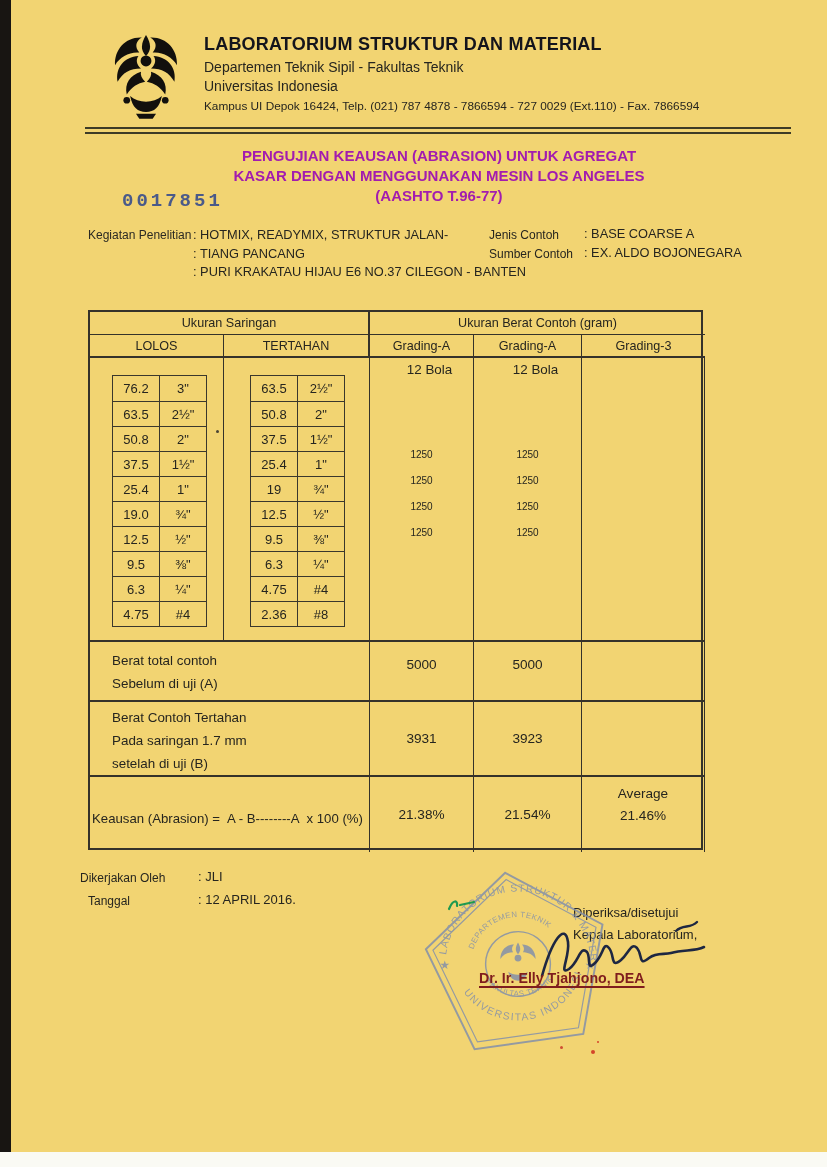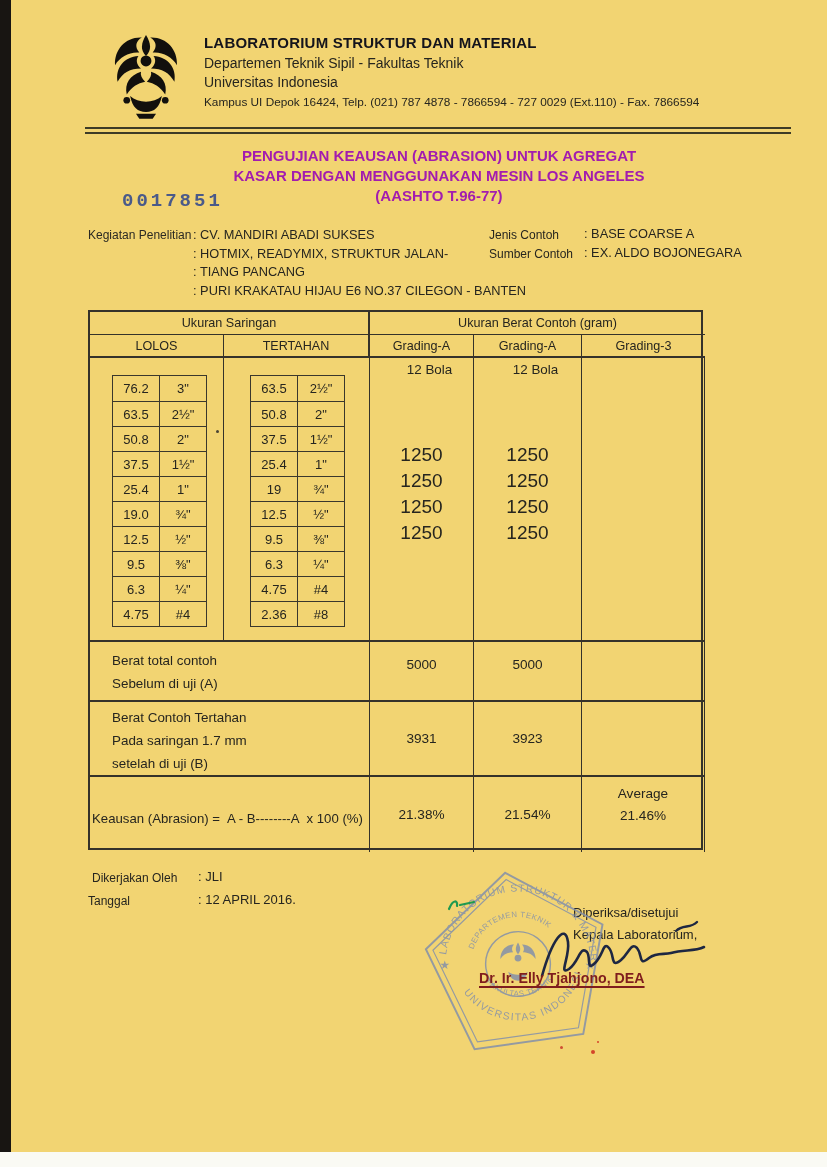--- a/index.html
+++ b/index.html
@@ -8,21 +8,21 @@
     background:#f2d472;overflow:hidden;
     font-family:"Liberation Sans","DejaVu Sans",sans-serif;
     color:#26251f;
   }
   .scan-left{position:absolute;left:0;top:0;width:11px;height:1153px;background:#181512;}
   .scan-bottom{position:absolute;left:0;bottom:0;width:827px;height:15px;background:#fafaf4;}
 
   
   .logo{position:absolute;left:104px;top:30px;width:84px;height:92px;}
   .hgroup{position:absolute;left:204px;top:34px;width:600px;}
-  .h-line1{font-size:15px;font-weight:bold;color:#14141c;letter-spacing:.2px;}
+  .h-line1{font-size:18px;font-weight:bold;color:#14141c;letter-spacing:.2px;}
   .h-line2{font-size:14px;margin-top:4px;}
   .h-line3{font-size:14px;margin-top:3px;}
   .h-line4{font-size:11.8px;margin-top:5px;}
   .double-rule{position:absolute;left:85px;top:127px;width:706px;height:3px;
     border-top:2.4px solid #3e3b26;border-bottom:2.4px solid #3e3b26;}
 
   
   .doc-title{position:absolute;left:88px;top:146px;width:702px;text-align:center;
     font-weight:bold;font-size:15px;color:#a21caf;line-height:20px;}
   .stamp-number{position:absolute;left:122px;top:190px;
@@ -45,21 +45,21 @@
   .cell{border-right:1.4px solid #35322a;border-bottom:1.4px solid #35322a;
     display:flex;align-items:center;justify-content:center;}
   .noR{border-right:none;}
   .thickB{border-bottom-width:2.2px;}
   .thickR{border-right-width:2.2px;}
   .span2{grid-column:span 2;}
   .span3{grid-column:span 3;}
   .bodycell{position:relative;border-right:1.4px solid #35322a;border-bottom:2.2px solid #35322a;}
   .bola{position:absolute;top:4px;left:8px;width:100%;text-align:center;font-size:13.4px;}
   .gvals{position:absolute;top:84px;left:0;width:100%;text-align:center;}
-  .gvals div{height:26px;line-height:26px;font-size:19px;}
+  .gvals div{height:26px;line-height:26px;font-size:10px;}
   .sieve{position:absolute;display:grid;grid-template-columns:46px 47px;
     grid-auto-rows:25px;border:1.4px solid #3a372c;background:transparent;}
   .sieve>div{display:flex;align-items:center;justify-content:center;
     font-size:13px;border-top:1.4px solid #3a372c;}
   .sieve>div:nth-child(-n+2){border-top:none;}
   .sieve>div:nth-child(even){border-left:1.4px solid #3a372c;}
   .sv-lolos{left:22px;top:17px;}
   .sv-tert{left:26px;top:17px;}
   .labelcell{border-right:1.4px solid #35322a;border-bottom:2.2px solid #35322a;
     padding:7px 0 0 22px;line-height:23px;font-size:13.4px;}
@@ -120,21 +120,20 @@
 
   <div class="doc-title">
     <div>PENGUJIAN KEAUSAN (ABRASION) UNTUK AGREGAT</div>
     <div>KASAR DENGAN MENGGUNAKAN MESIN LOS ANGELES</div>
     <div>(AASHTO T.96-77)</div>
   </div>
   <div class="stamp-number">0017851</div>
 
   <div class="info-label" style="left:88px;top:228px;">Kegiatan Penelitian</div>
   <div class="info-vals">
-    <div>: CV. MANDIRI ABADI SUKSES</div>
     <div>: HOTMIX, READYMIX, STRUKTUR JALAN-</div>
     <div>: TIANG PANCANG</div>
     <div>: PURI KRAKATAU HIJAU E6 NO.37 CILEGON - BANTEN</div>
   </div>
   <div class="info-right-lab" style="top:228px;">Jenis Contoh</div>
   <div class="info-right-val" style="top:226px;">: BASE COARSE A</div>
   <div class="info-right-lab" style="top:247px;">Sumber Contoh</div>
   <div class="info-right-val" style="top:245px;">: EX. ALDO BOJONEGARA</div>
 
   <div class="dtable">
@@ -243,21 +242,21 @@
       <span>x 100 (%)</span>
     </div>
     <div class="valcell-mid lastrow">21.38%</div>
     <div class="valcell-mid lastrow">21.54%</div>
     <div class="valcell-mid lastrow noR avgcell">
       <div>Average</div>
       <div>21.46%</div>
     </div>
   </div>
 
-  <div class="f-label" style="left:92px;top:871px;">Dikerjakan Oleh</div>
+  <div class="f-label" style="left:80px;top:871px;">Dikerjakan Oleh</div>
   <div class="f-val" style="left:198px;top:869px;">: JLI</div>
   <div class="f-label" style="left:88px;top:894px;">Tanggal</div>
   <div class="f-val" style="left:198px;top:892px;">: 12 APRIL 2016.</div>
 
   <div class="approve" style="top:869px;">Diperiksa/disetujui</div>
   <div class="approve" style="top:891px;">Kepala Laboratorium,</div>
   <div class="signer">Dr. Ir. Elly Tjahjono, DEA</div>
 
   <svg class="seal" viewBox="0 0 200 200">
     <g stroke="#8893a8" fill="none" stroke-width="2" transform="rotate(-8 100 100)">

